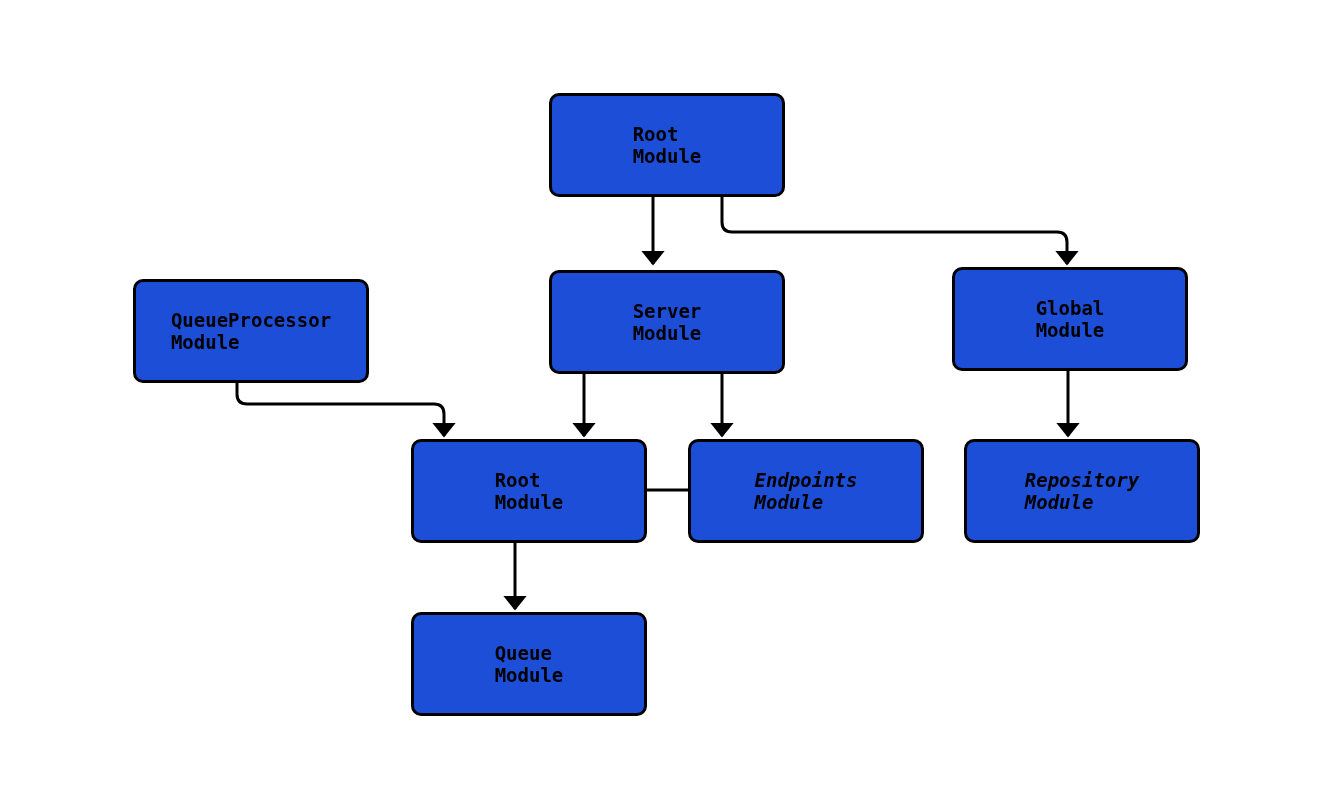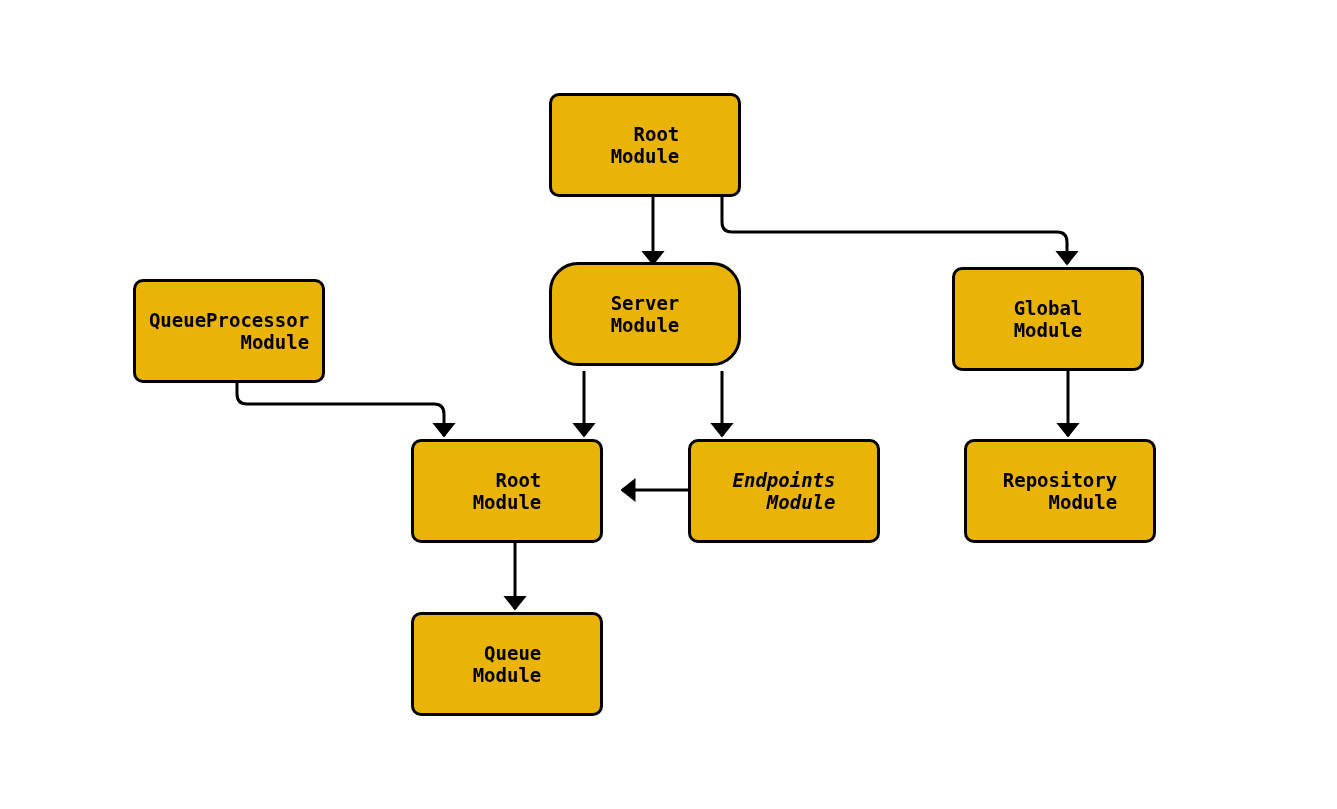--- a/index.html
+++ b/index.html
@@ -22,46 +22,46 @@
     width: 1337px;
     height: 809px;
   }
   .edge-path {
     fill: none;
     stroke: #000000;
     stroke-width: 3;
   }
   .node {
     position: absolute;
-    width: 192px;
+    width: 236px;
     height: 104px;
     box-sizing: border-box;
-    background: #eab308;
+    background: #1d4ed8;
     border: 3px solid #000000;
     border-radius: 10px;
     display: flex;
     align-items: center;
     justify-content: center;
-    text-align: right;
+    text-align: left;
   }
   .node-label {
     font-size: 19px;
     font-weight: bold;
     line-height: 22px;
     color: #000000;
     white-space: pre-line;
   }
   
   .node-root            { left: 549px;  top: 93px;  }
-  .node-server          { left: 549px;  top: 262px; border-radius: 29px; }
+  .node-server          { left: 549px;  top: 270px; }
   .node-queueprocessor  { left: 133px;  top: 267px; margin-top: 12px; }
   .node-global          { left: 952px;  top: 267px; }
   .node-core            { left: 411px;  top: 439px; }
   .node-endpoints       { left: 688px;  top: 439px; font-style: italic; }
-  .node-repository      { left: 964px;  top: 439px; }
+  .node-repository      { left: 964px;  top: 439px; font-style: italic; }
   .node-queue           { left: 411px;  top: 612px; }
 </style>
 </head>
 <body>
 
 <div class="diagram-canvas">
 
   <svg class="edges-layer" viewBox="0 0 1337 809" xmlns="http://www.w3.org/2000/svg">
     <defs>
       <marker id="arrowhead" markerWidth="5" markerHeight="8" refX="4.5" refY="4" orient="auto" markerUnits="strokeWidth">

